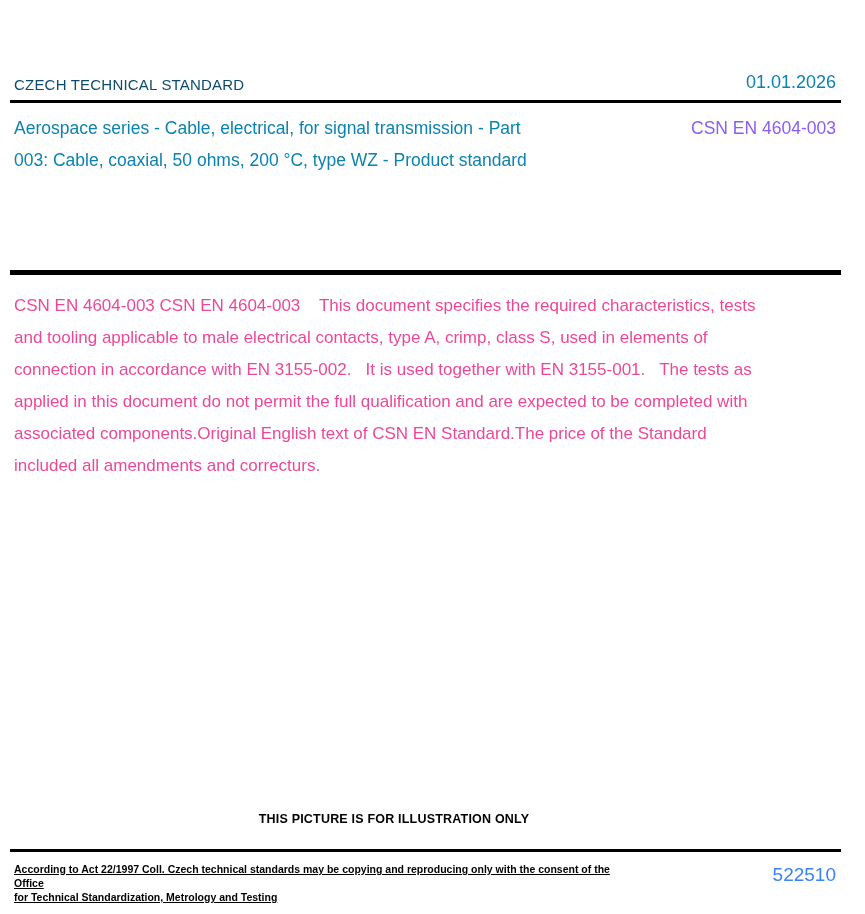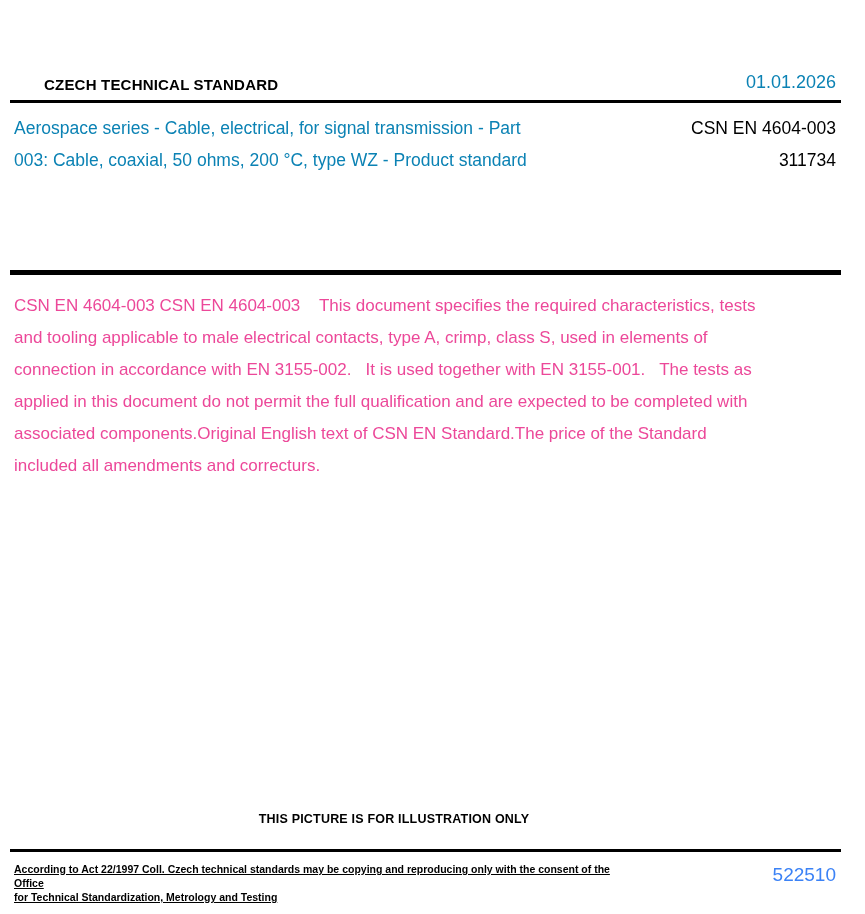--- a/index.html
+++ b/index.html
@@ -28,25 +28,24 @@
     position: absolute;
     left: 14px;
     top: 72px;
     width: 822px;
     display: flex;
     align-items: flex-end;
     justify-content: space-between;
   }
   .doc-kind {
     font-size: 15px;
-    font-weight: bold;
-    color: #000000;
+    font-weight: normal;
+    color: #0c4a6e;
     letter-spacing: 0.2px;
     white-space: nowrap;
-    margin-left: 30px;
   }
   .doc-date {
     font-size: 18px;
     font-weight: normal;
     color: #0b82b4;
     white-space: nowrap;
   }
 
   .rule {
     position: absolute;
@@ -84,21 +83,21 @@
   .title-text {
     font-size: 17.5px;
     line-height: 32px;
     max-width: 520px;
     color: #0b82b4;
   }
   .title-ids {
     text-align: right;
     font-size: 17.5px;
     line-height: 32px;
-    color: #000000;
+    color: #8b5cf6;
     white-space: nowrap;
   }
 
   
   .abstract {
     position: absolute;
     left: 14px;
     top: 290px;
     width: 760px;
     font-size: 17px;
@@ -165,21 +164,20 @@
     <div class="doc-kind">CZECH TECHNICAL STANDARD</div>
     <div class="doc-date">01.01.2026</div>
   </div>
 
   <div class="rule rule-top"></div>
 
   <div class="title-block">
     <div class="title-text">Aerospace series - Cable, electrical, for signal transmission - Part 003: Cable, coaxial, 50 ohms, 200 °C, type WZ - Product standard</div>
     <div class="title-ids">
       <div>CSN EN 4604-003</div>
-      <div>311734</div>
     </div>
   </div>
 
   <div class="rule rule-mid"></div>
 
   <div class="abstract">CSN EN 4604-003 CSN EN 4604-003    This document specifies the required characteristics, tests and tooling applicable to male electrical contacts, type A, crimp, class S, used in elements of connection in accordance with EN 3155-002.   It is used together with EN 3155-001.   The tests as applied in this document do not permit the full qualification and are expected to be completed with associated components.Original English text of CSN EN Standard.The price of the Standard included all amendments and correcturs.</div>
 
   <div class="ghost ghost-a"></div>
   <div class="ghost ghost-b"></div>
 

